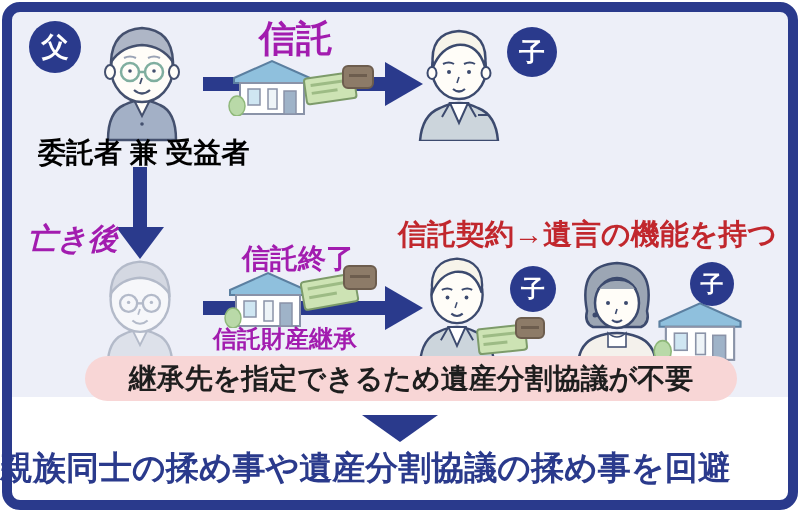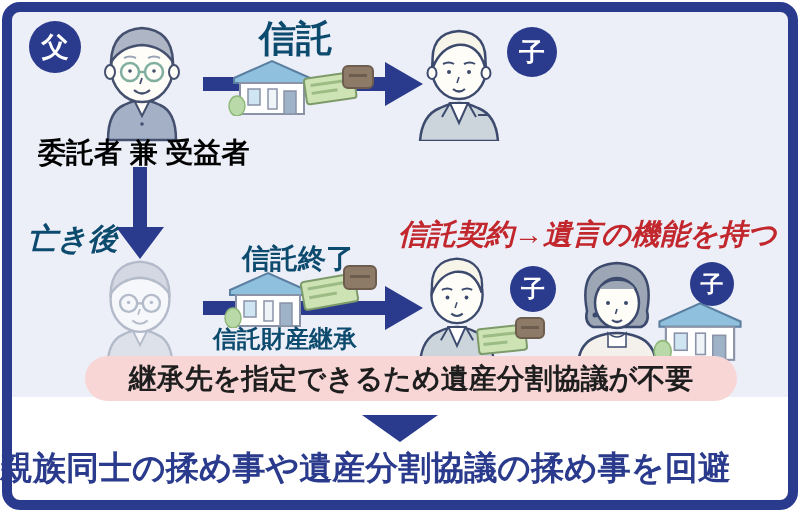--- a/index.html
+++ b/index.html
@@ -3,22 +3,22 @@
 <meta charset="utf-8">
 <style>
   * { margin:0; padding:0; box-sizing:border-box; }
   html,body { width:800px; height:512px; background:#fff; font-family:"Liberation Sans","DejaVu Sans",sans-serif; }
   .canvas { position:relative; width:800px; height:512px; background:#fff; overflow:hidden; }
   .frame { position:absolute; inset:2px; border:10px solid #2a3a8c; border-radius:18px; z-index:30; pointer-events:none; }
   .panel { position:absolute; left:11px; top:11px; right:11px; height:386px; background:#edeff8; border-radius:8px 8px 0 0; z-index:1; }
   .abs { position:absolute; }
   .badge { border-radius:50%; background:#2a3a8c; color:#fff; font-weight:bold; display:flex; align-items:center; justify-content:center; z-index:6; }
   .lbl-navy { color:#000000; font-weight:bold; white-space:nowrap; z-index:6; }
-  .lbl-black { color:#0c4a6e; font-weight:bold; white-space:nowrap; z-index:6; }
-  .lbl-red { color:#c1272d; font-weight:bold; white-space:nowrap; z-index:6;font-style:italic; }
+  .lbl-black { color:#a21caf; font-weight:bold; white-space:nowrap; z-index:6; }
+  .lbl-red { color:#c1272d; font-weight:bold; white-space:nowrap; z-index:6; }
   .illus { z-index:4; }
   .arrow { z-index:3; }
   .banner { position:absolute; left:85px; top:356px; width:652px; height:45px; background:#f8d6d6; border-radius:23px; display:flex; align-items:center; justify-content:center; z-index:10; }
   .banner span { color:#1e1e1e; font-weight:bold; font-size:28px; white-space:nowrap; }
   .tri-down { position:absolute; left:362px; top:415px; width:0; height:0; border-left:38px solid transparent; border-right:38px solid transparent; border-top:27px solid #2a3a8c; z-index:6; }
   .conclusion { position:absolute; left:0; top:446px; width:800px; text-align:left; color:#2a3a8c; font-weight:bold; font-size:33px; white-space:nowrap; z-index:6; }
 </style>
 </head>
 <body>
 

